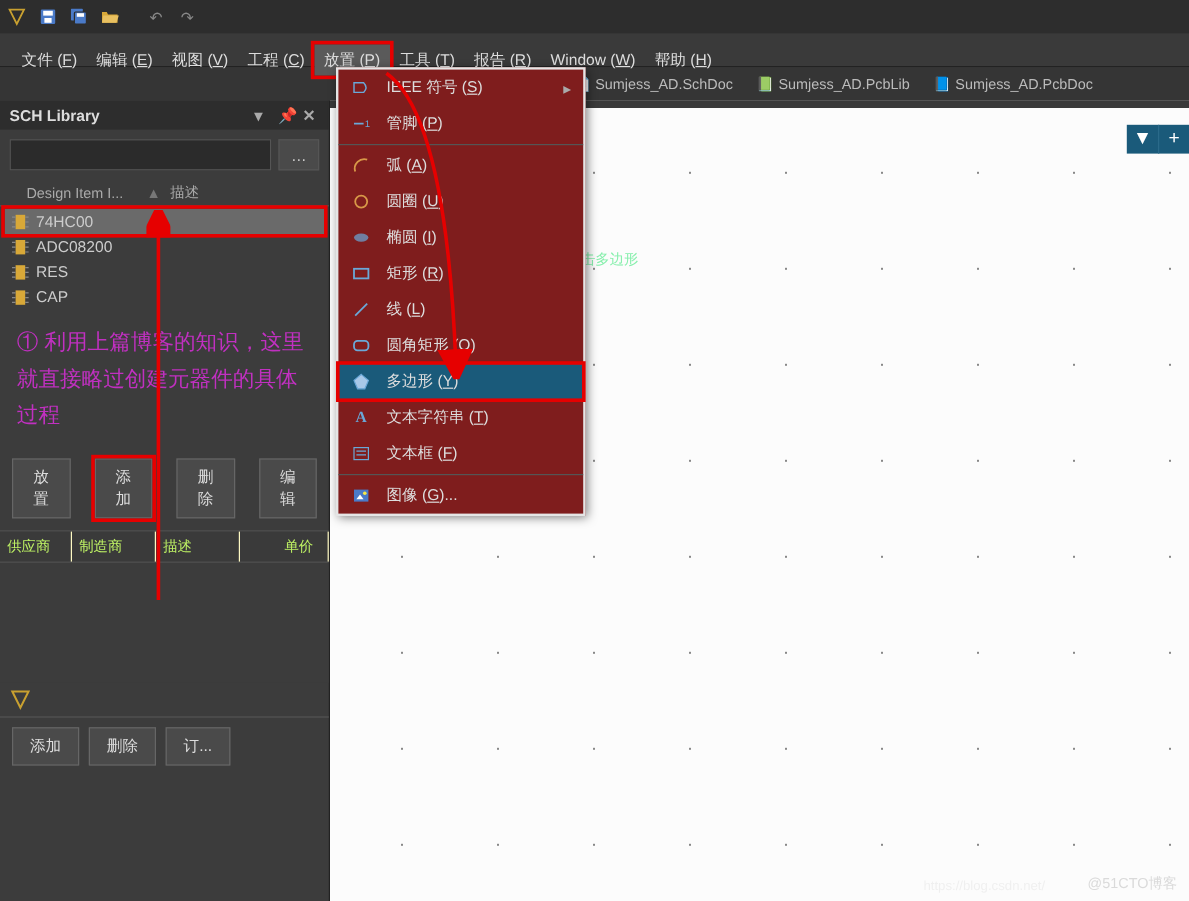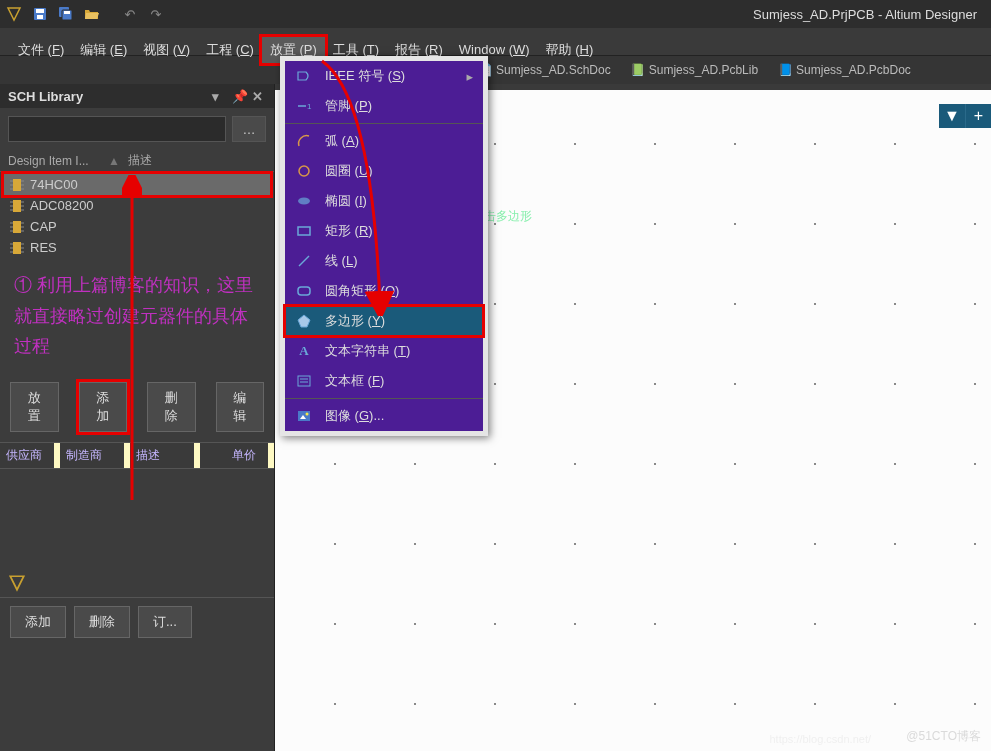--- a/index.html
+++ b/index.html
@@ -16,43 +16,43 @@
 .tabbar .tab { display: flex; align-items: center; gap: 4px; padding: 2px 8px; color: #bbb; cursor: pointer; font-size: 12px; }
 .tab .ticon2 { width: 14px; height: 14px; }
 .main { display: flex; height: calc(100% - 84px); }
 .panel { width: 275px; background: #3c3c3c; border-right: 1px solid #222; display: flex; flex-direction: column; }
 .panel-header { height: 24px; background: #2d2d2d; display: flex; align-items: center; padding: 0 8px; font-weight: bold; color: #ddd; }
 .panel-header .spacer { flex: 1; }
 .phicon { width: 14px; height: 14px; margin-left: 6px; cursor: pointer; color: #aaa; }
 .searchrow { display: flex; padding: 8px; gap: 6px; }
 .searchrow input { flex: 1; background: #2b2b2b; border: 1px solid #555; color: #ccc; padding: 4px; height: 26px; }
 .searchrow .btn3 { width: 34px; height: 26px; background: #4a4a4a; border: 1px solid #555; display: flex; align-items: center; justify-content: center; cursor: pointer; color: #ccc; }
-.colhdr { display: flex; padding: 0 8px; color: #aaa; font-size: 12px; border-bottom: 1px solid #555; height: 22px; align-items: center; }
+.colhdr { display: flex; padding: 0 22px; color: #aaa; font-size: 12px; border-bottom: 1px solid #555; height: 22px; align-items: center; }
 .colhdr .c1 { width: 100px; }
 .list { flex: 0 0 auto; padding: 2px 4px; }
 .listitem { display: flex; align-items: center; padding: 3px 6px; cursor: pointer; gap: 6px; }
 .listitem.sel { background: #6a6a6a; outline: 3px solid #e60000; }
 .ciicon { width: 14px; height: 14px; }
 .annot { color: #c030c0; font-size: 18px; padding: 10px 14px; line-height: 1.7; }
 .btnrow { display: flex; gap: 20px; padding: 10px; }
 .btn { background: #4a4a4a; border: 1px solid #666; color: #ddd; padding: 6px 14px; cursor: pointer; font-size: 13px; }
 .btn.hl2 { outline: 3px solid #e60000; }
 .tbl { border-top: 1px solid #555; }
 .tblhdr { display: flex; background: #3a3a3a; border-bottom: 1px solid #555; }
-.tblhdr > div { padding: 4px 6px; border-right: 6px solid #fef9c3; font-size: 12px; color: #c4b5fd; }
+.tblhdr > div { padding: 4px 6px; border-right: 1px solid #fef9c3; font-size: 12px; color: #bef264; }
 .th1 { width: 60px; } .th2 { width: 70px; } .th3 { width: 70px; } .th4 { flex: 1; text-align: right; padding-right: 12px !important; }
 .tblbody { height: 100px; background: #3c3c3c; }
 .bottomlogo { height: 28px; display: flex; align-items: center; padding: 0 8px; }
 .btnrow2 { display: flex; gap: 8px; padding: 8px 10px; border-top: 1px solid #555; }
 .canvas { flex: 1; background: #fcfcfc; position: relative; }
 .dotgrid { position: absolute; inset: 0; background-image: radial-gradient(circle, #888 1px, transparent 1px); background-size: 80px 80px; background-position: 20px 20px; }
 .topstrip { position: absolute; top: 0; left: 0; right: 0; height: 6px; background: #3a3a3a; }
 .rightbtns { position: absolute; top: 20px; right: 0; display: flex; }
 .rbtn { width: 26px; height: 24px; background: #1a5a7a; color: #fff; display: flex; align-items: center; justify-content: center; cursor: pointer; font-size: 16px; }
-.dropdown { position: absolute; top: 56px; left: 280px; width: 208px; background: #4c1d95; border: 5px solid #e5e5e5; box-shadow: 2px 2px 8px rgba(0,0,0,0.5); z-index: 10; }
+.dropdown { position: absolute; top: 56px; left: 280px; width: 208px; background: #7f1d1d; border: 2px solid #e5e5e5; box-shadow: 2px 2px 8px rgba(0,0,0,0.5); z-index: 10; }
 .dditem { display: flex; align-items: center; padding: 6px 10px; gap: 12px; cursor: pointer; color: #ddd; font-size: 13px; }
 .dditem.highlighted { background: #1a5a7a; outline: 3px solid #e60000; outline-offset: -1px; }
 .dditem.hasarrow::after { content: "▸"; margin-left: auto; color: #aaa; }
 .ddicon { width: 18px; height: 18px; display: flex; align-items: center; justify-content: center; flex-shrink: 0; }
 .ddsep { height: 1px; background: #555; margin: 2px 0; }
 .annotation2 { position: absolute; top: 208px; left: 458px; color: #86efac; font-size: 12px; z-index: 5; }
 .circnum { display: inline-block; }
 .arrow1 { position: absolute; top: 56px; left: 312px; width: 100px; height: 260px; z-index: 20; pointer-events: none; }
 .arrow2 { position: absolute; top: 175px; left: 122px; width: 20px; height: 330px; z-index: 20; pointer-events: none; }
 .watermark { position: absolute; bottom: 6px; right: 10px; color: #ccc; font-size: 12px; opacity: 0.7; }
@@ -84,21 +84,20 @@
   </span>
   <span class="ticon">
     <svg width="16" height="14" viewBox="0 0 16 14">
         <path d="M1 3 L5 3 L6 5 L14 5 L14 12 L1 12 Z" fill="#d8a838"></path>
         <path d="M2 6 L15 6 L13 12 L1 12 Z" fill="#e8c060"></path>
       </svg>
   </span>
   <span style="width:12px"></span>
   <span class="ticon" style="color:#888">↶</span>
   <span class="ticon" style="color:#888">↷</span>
-  <span class="title">Sumjess_AD.PrjPCB - Altium Designer</span>
 </div>
 
 <div class="menubar">
   <span class="mitem">文件 (<u>F</u>)</span>
   <span class="mitem">编辑 (<u>E</u>)</span>
   <span class="mitem">视图 (<u>V</u>)</span>
   <span class="mitem">工程 (<u>C</u>)</span>
   <span class="mitem hl">放置 (<u>P</u>)</span>
   <span class="mitem">工具 (<u>T</u>)</span>
   <span class="mitem">报告 (<u>R</u>)</span>
@@ -168,33 +167,33 @@
       <div class="listitem">
         <svg class="ciicon" viewBox="0 0 14 14">
             <rect x="3" y="1" width="8" height="12" fill="#d8a838"></rect>
             <line x1="0" y1="3" x2="3" y2="3" stroke="#888"></line>
             <line x1="0" y1="7" x2="3" y2="7" stroke="#888"></line>
             <line x1="0" y1="11" x2="3" y2="11" stroke="#888"></line>
             <line x1="11" y1="3" x2="14" y2="3" stroke="#888"></line>
             <line x1="11" y1="7" x2="14" y2="7" stroke="#888"></line>
             <line x1="11" y1="11" x2="14" y2="11" stroke="#888"></line>
           </svg>
-        <span>CAP</span>
+        <span>RES</span>
       </div>
       <div class="listitem">
         <svg class="ciicon" viewBox="0 0 14 14">
             <rect x="3" y="1" width="8" height="12" fill="#d8a838"></rect>
             <line x1="0" y1="3" x2="3" y2="3" stroke="#888"></line>
             <line x1="0" y1="7" x2="3" y2="7" stroke="#888"></line>
             <line x1="0" y1="11" x2="3" y2="11" stroke="#888"></line>
             <line x1="11" y1="3" x2="14" y2="3" stroke="#888"></line>
             <line x1="11" y1="7" x2="14" y2="7" stroke="#888"></line>
             <line x1="11" y1="11" x2="14" y2="11" stroke="#888"></line>
           </svg>
-        <span>RES</span>
+        <span>CAP</span>
       </div>
     </div>
     <div class="annot">① 利用上篇博客的知识，这里就直接略过创建元器件的具体过程</div>
     <div class="btnrow">
       <button class="btn">放置</button>
       <button class="btn hl2">添加</button>
       <button class="btn">删除</button>
       <button class="btn">编辑</button>
     </div>
     <div class="tbl">

